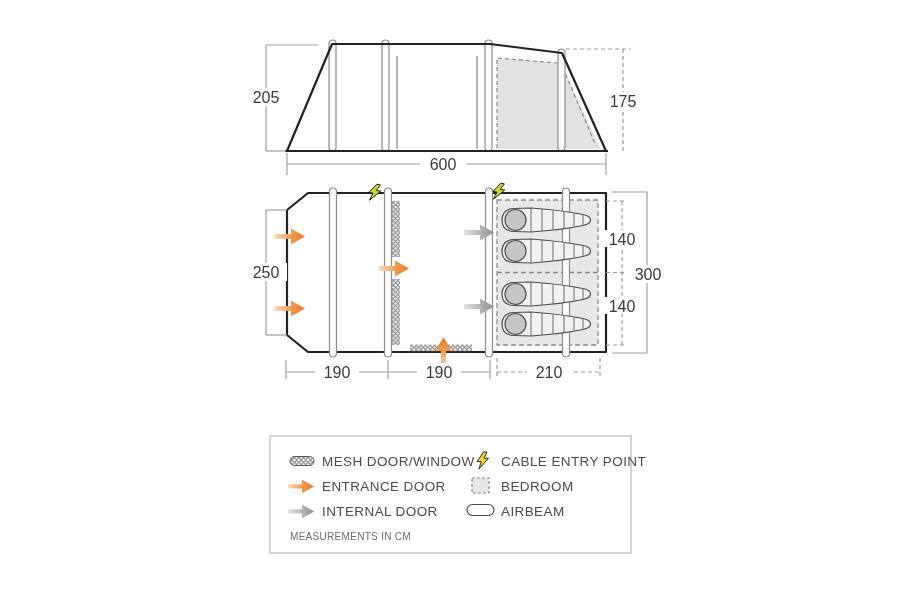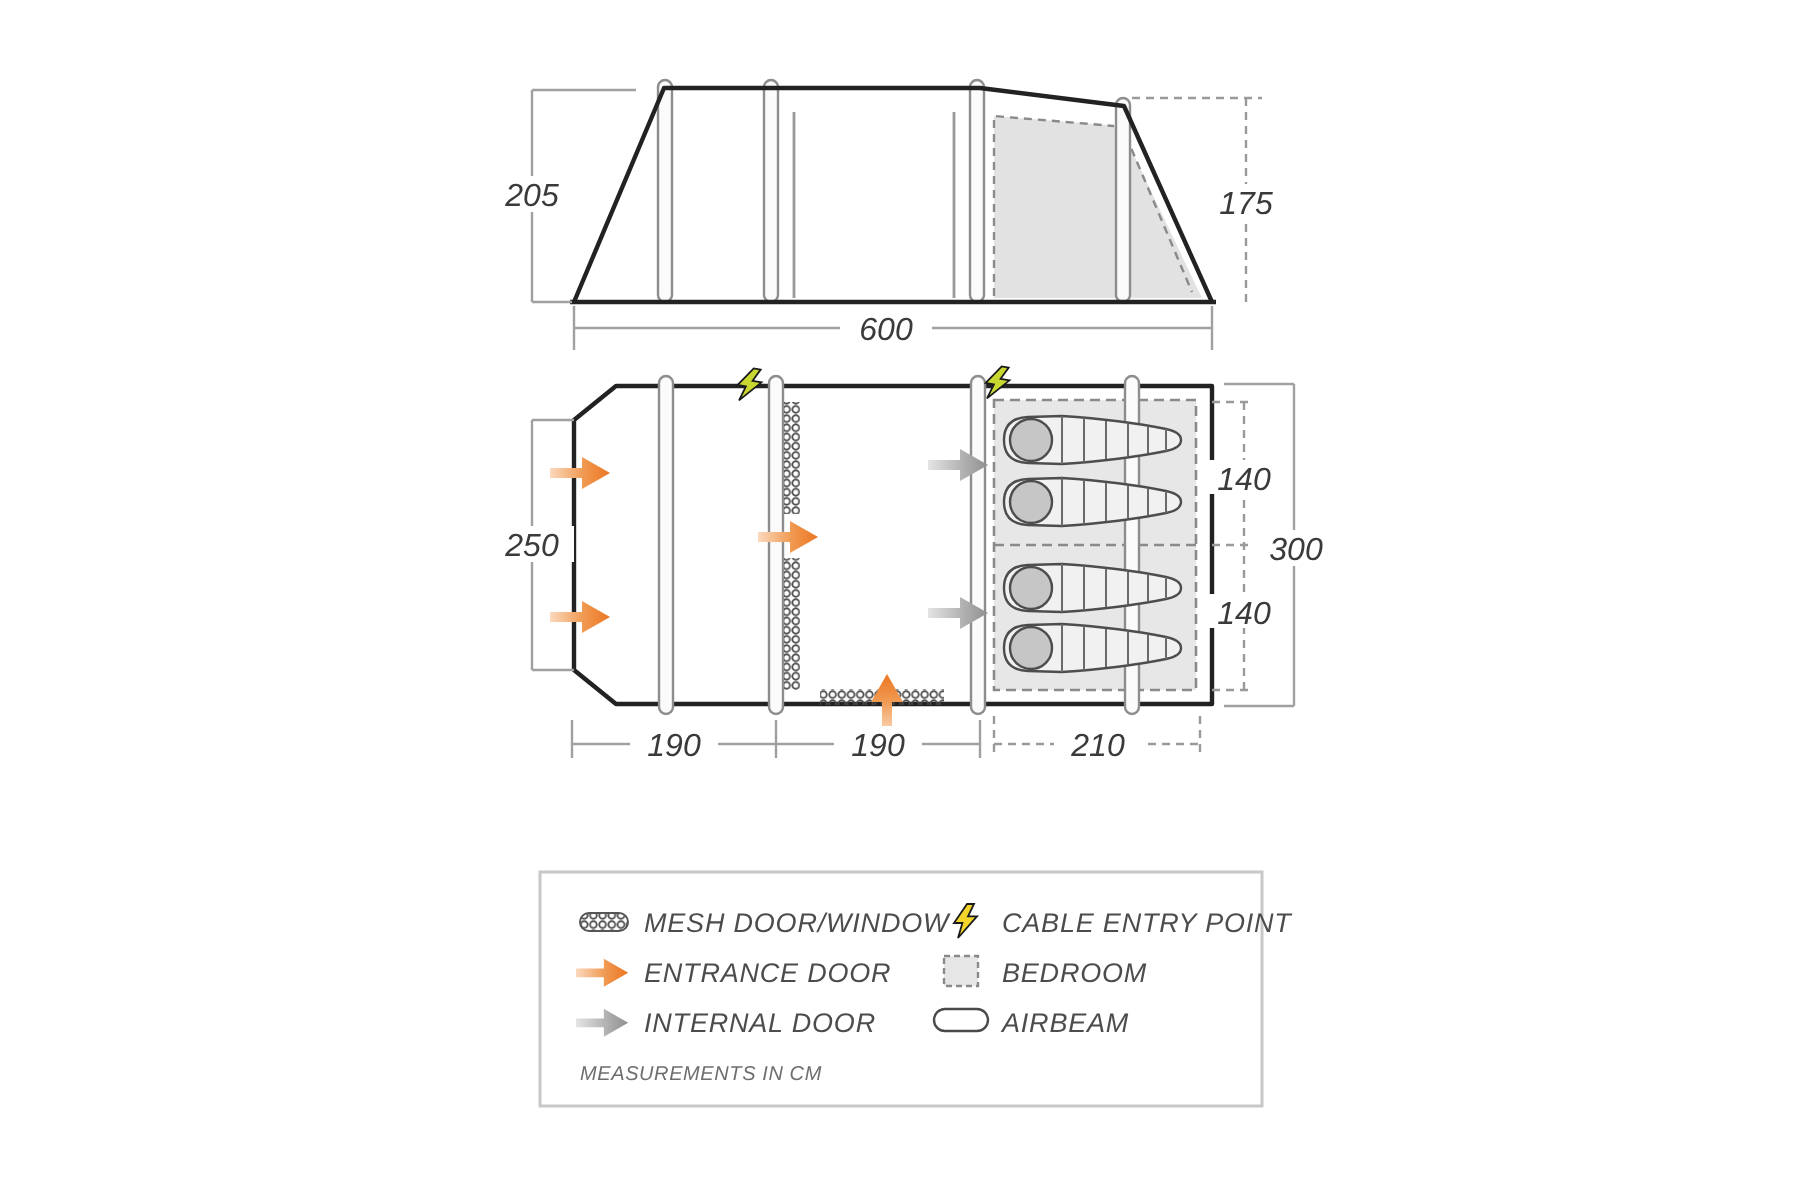--- a/index.html
+++ b/index.html
@@ -1,17 +1,17 @@
 <!DOCTYPE html>
 <html><head>
 <meta charset="utf-8">
 <style>
   html,body{margin:0;padding:0;background:#ffffff;}
   .stage{position:relative;width:900px;height:600px;background:#ffffff;overflow:hidden;
-         font-family:"Liberation Sans",sans-serif;font-style:italic;}
+         font-family:"Liberation Sans",sans-serif;}
   svg{display:block;}
   text.dim{font-family:"Liberation Sans",sans-serif;font-size:16px;fill:#3a3a3a;}
   text.legend{font-family:"Liberation Sans",sans-serif;font-size:13.5px;fill:#4c4c4c;letter-spacing:.4px;}
   text.note{font-family:"Liberation Sans",sans-serif;font-size:10px;fill:#6e6e6e;letter-spacing:.3px;}
 </style>
 </head>
 <body>
 
 <div class="stage">
 <svg width="900" height="600" viewBox="0 0 900 600">

